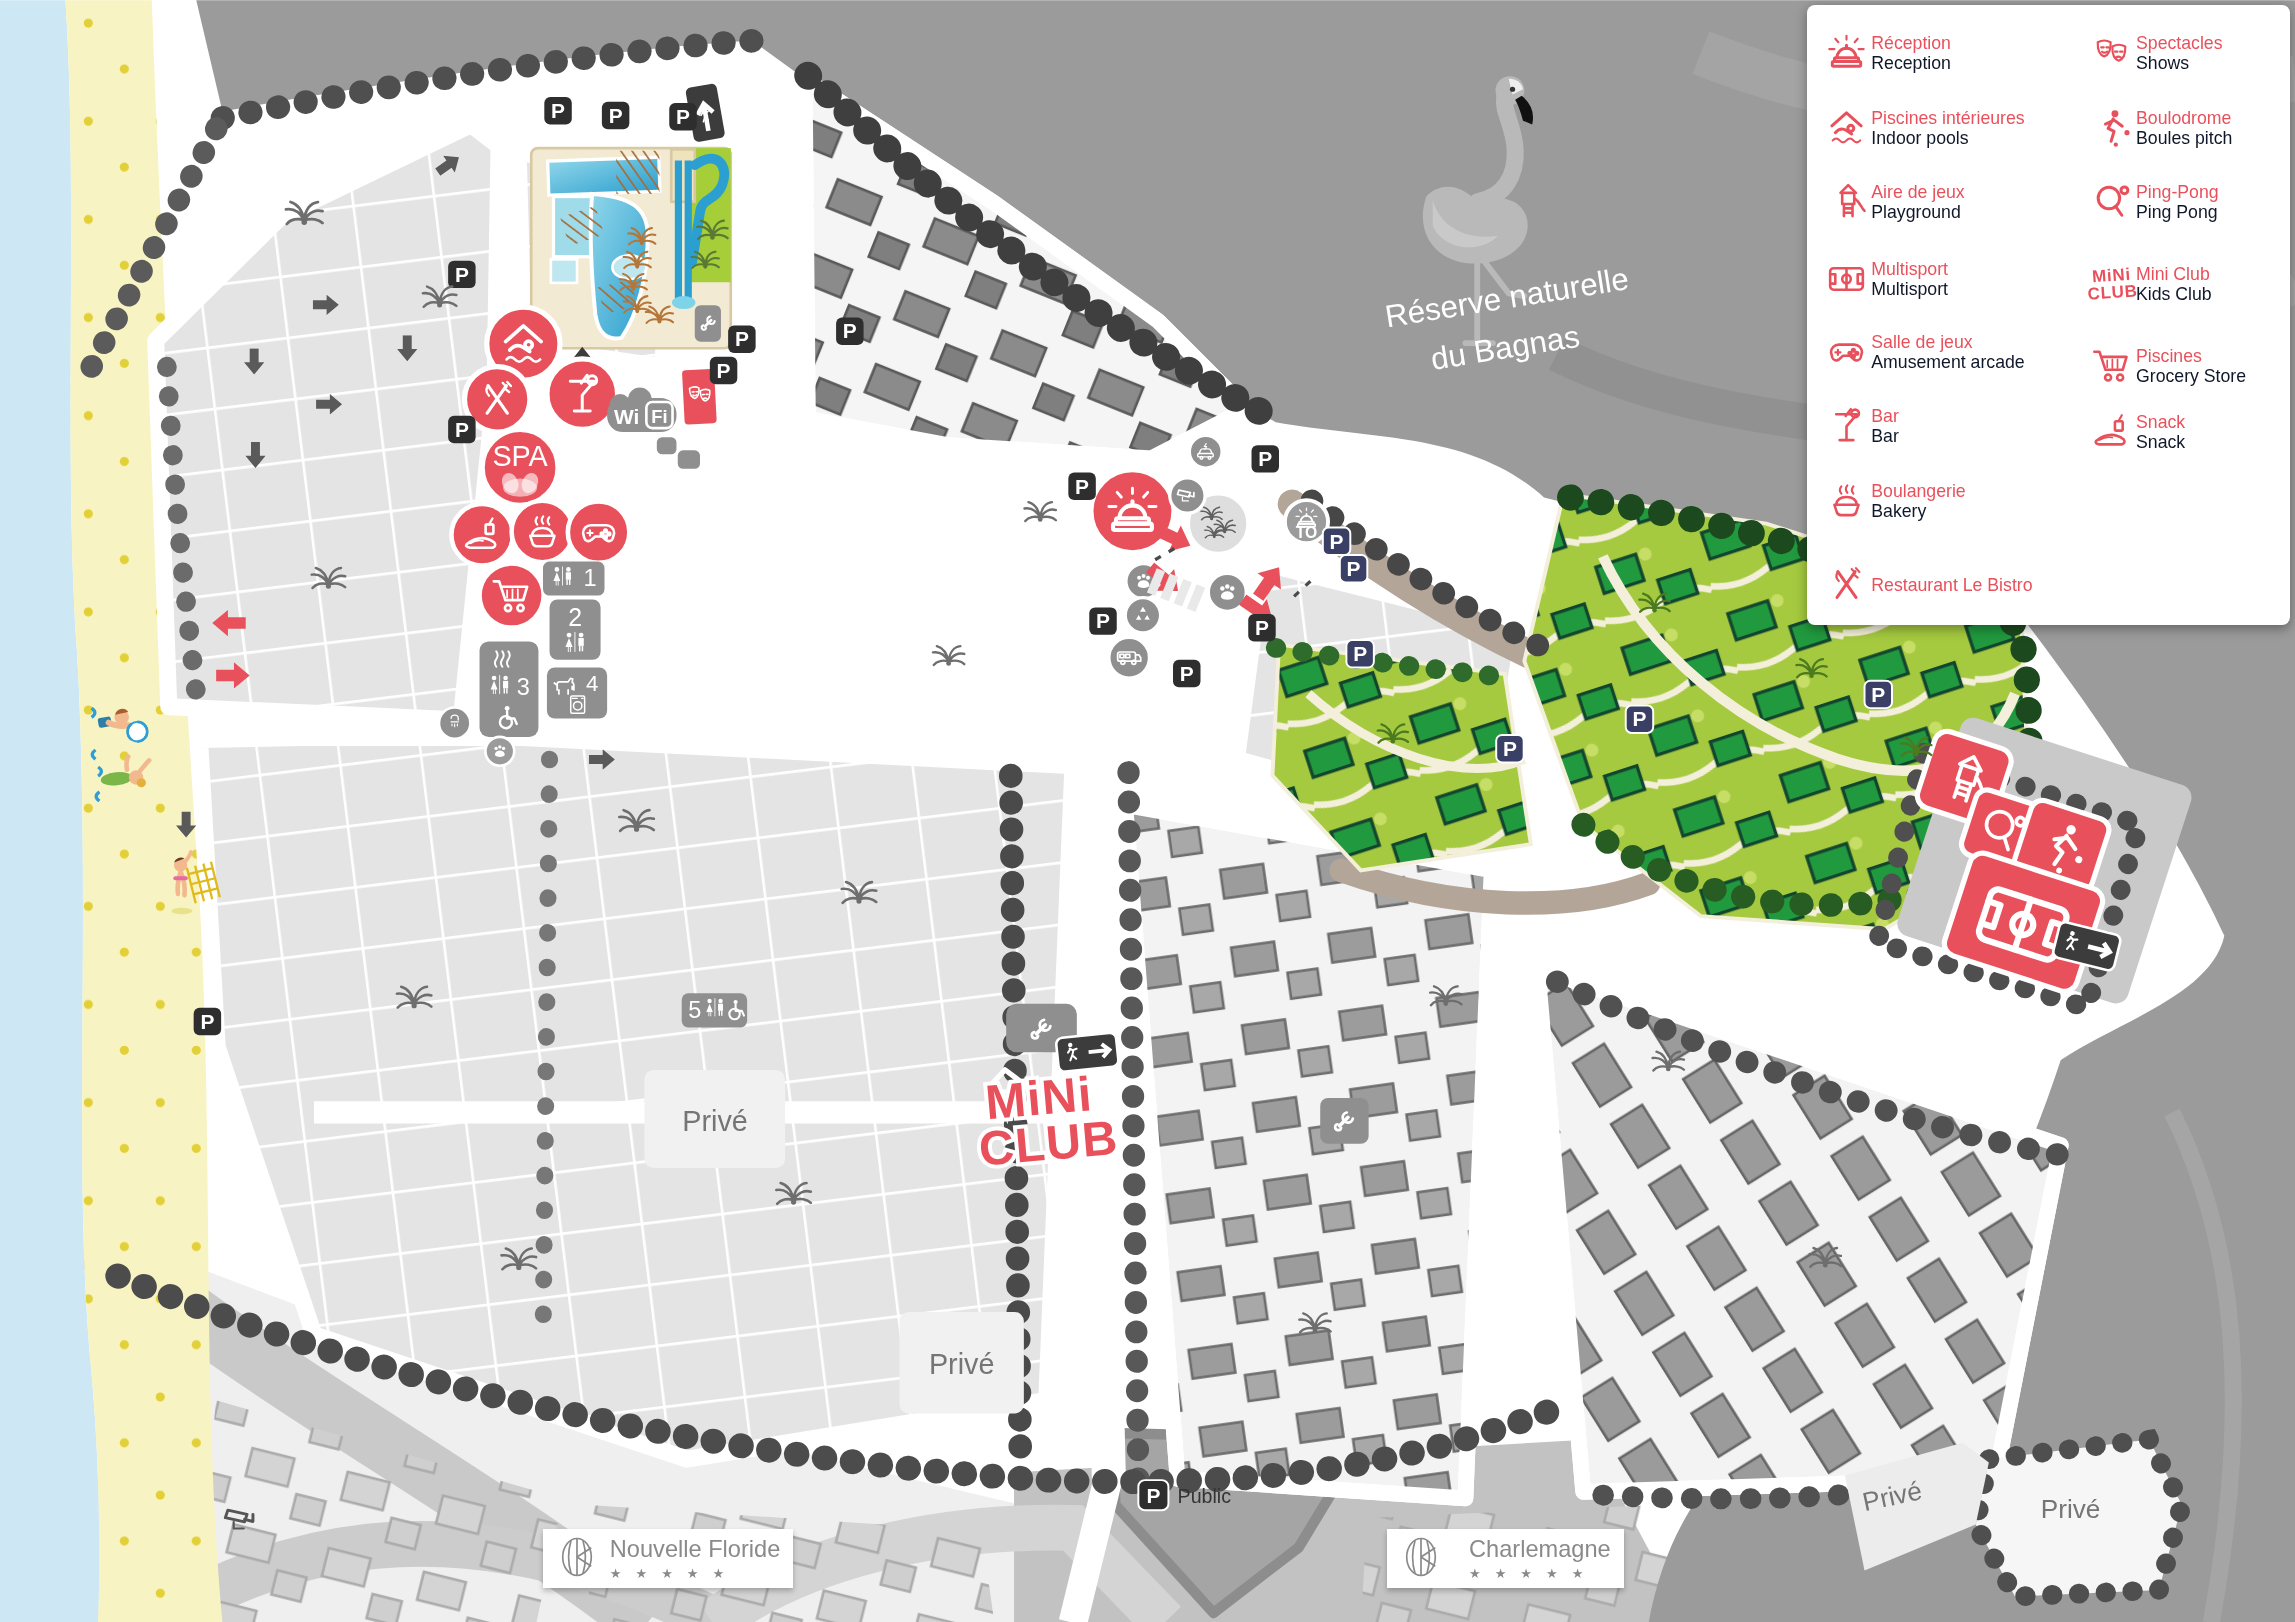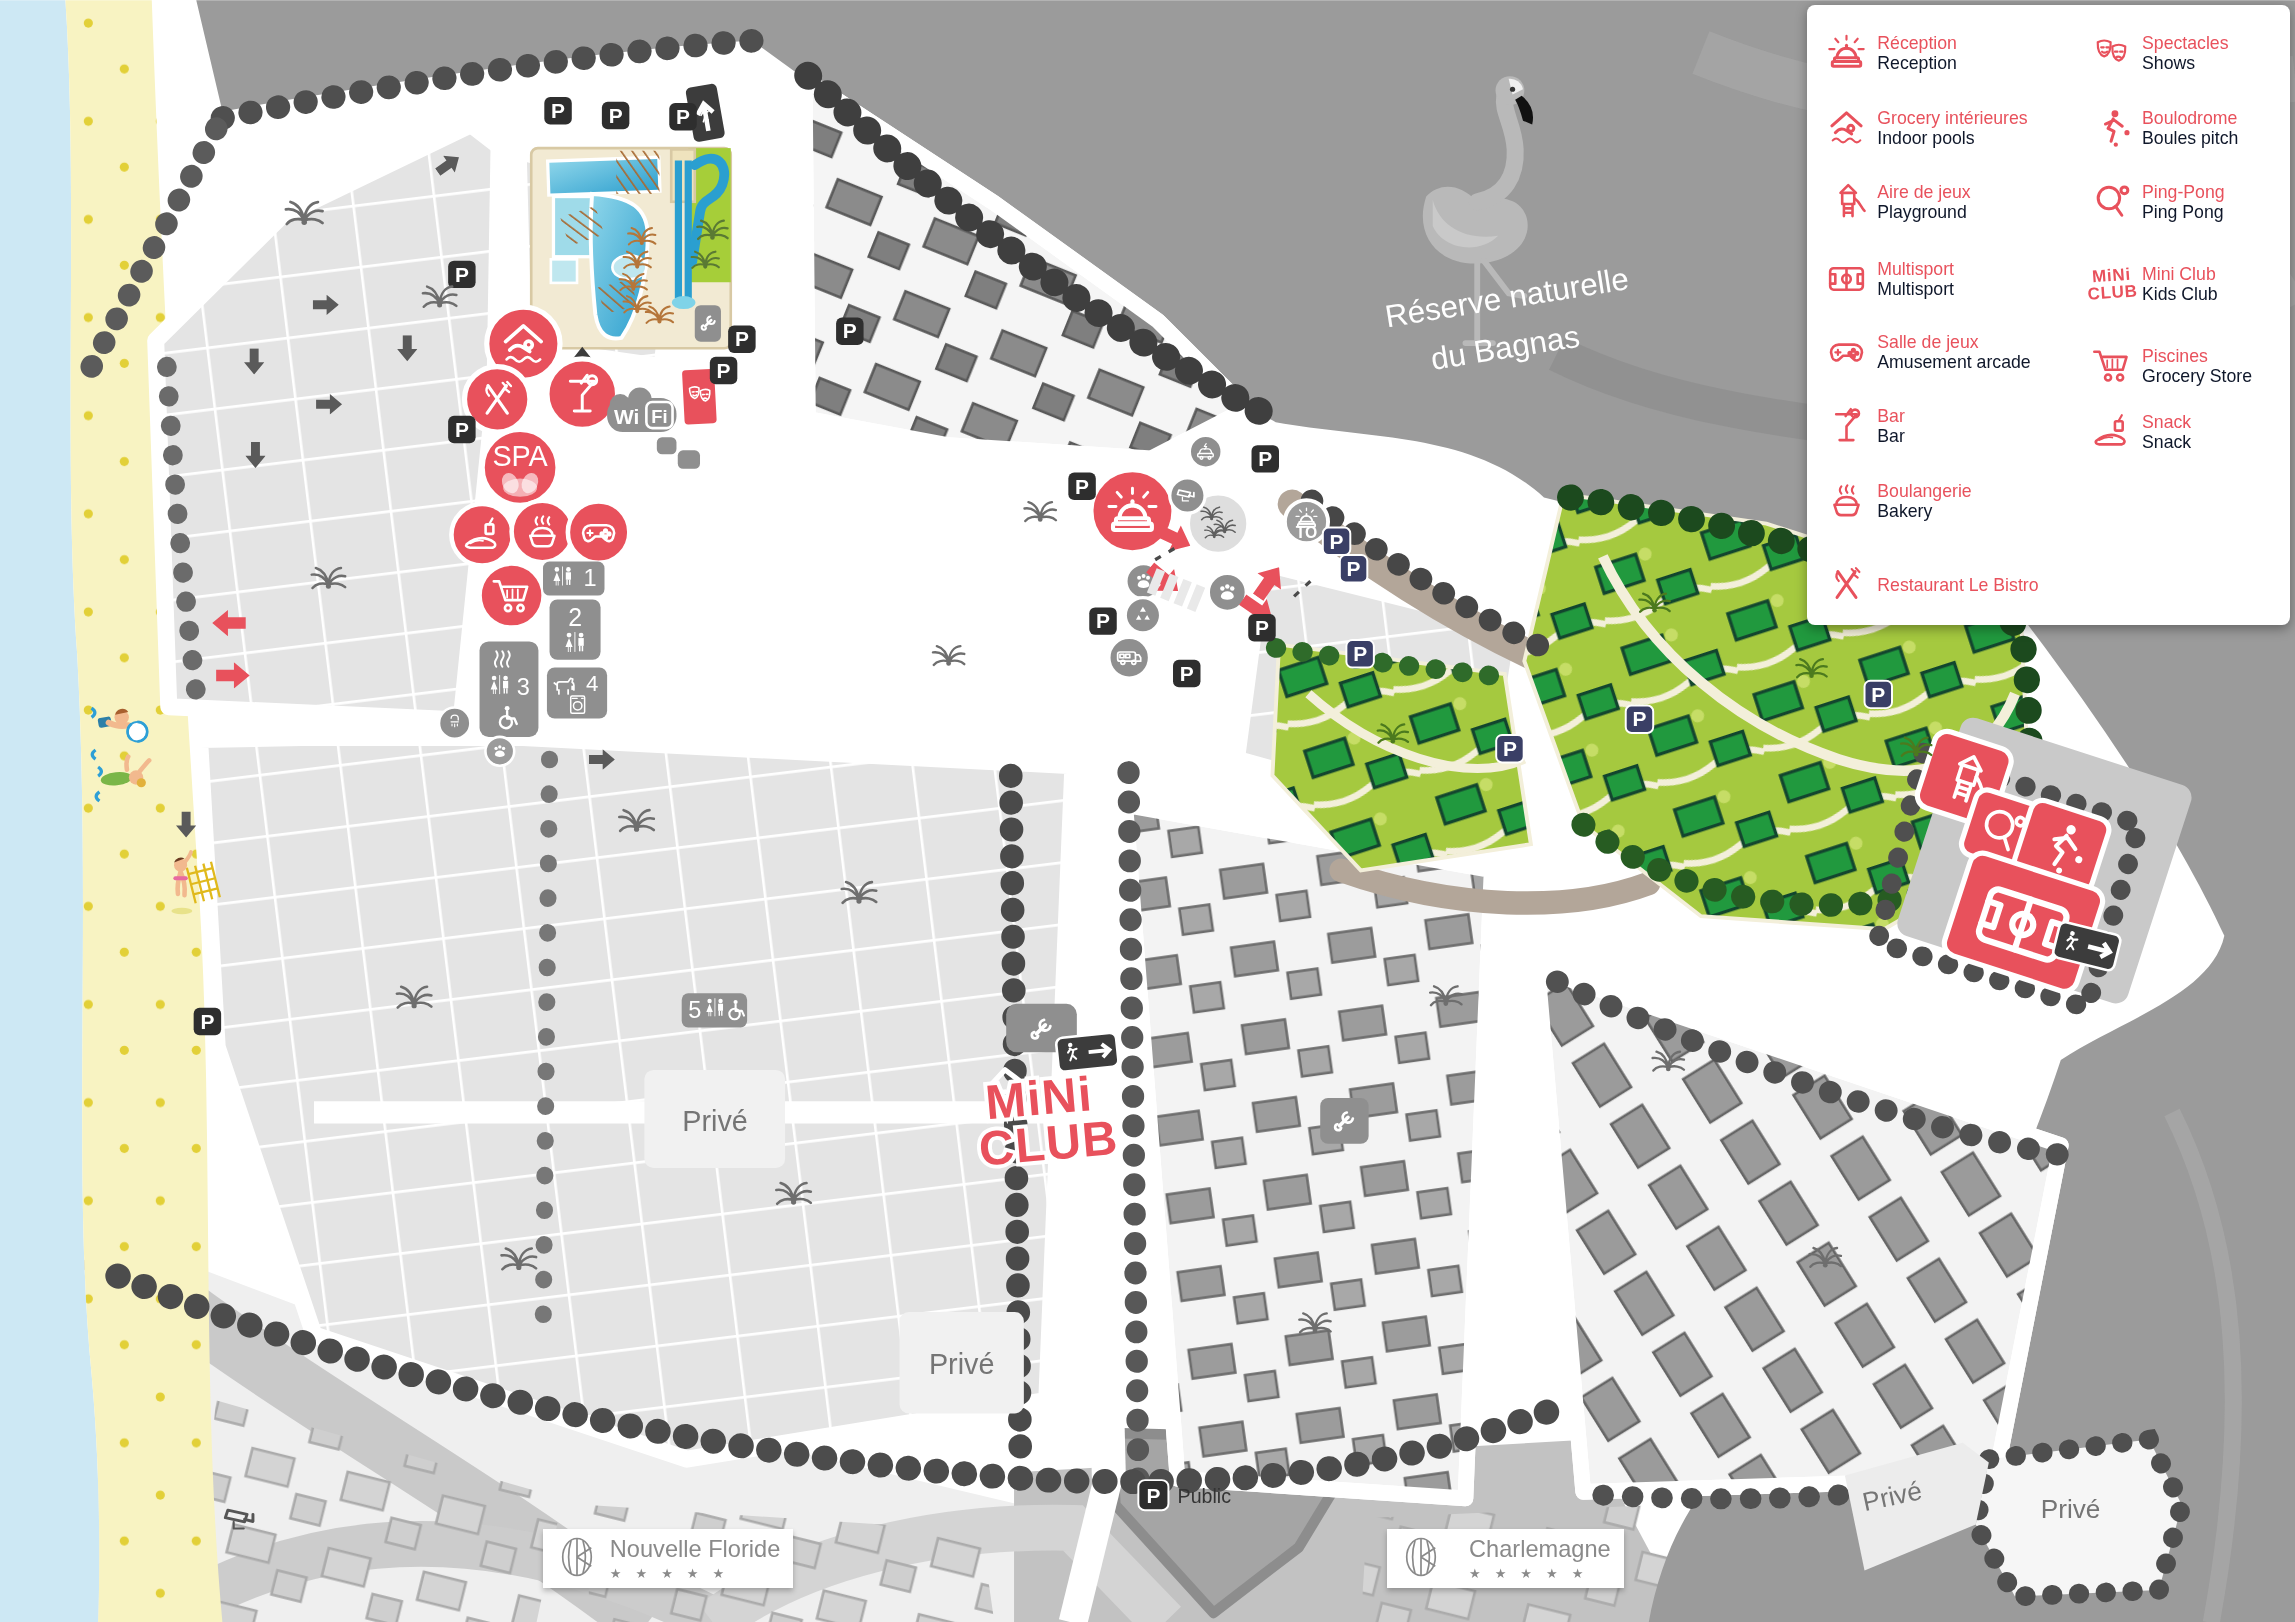--- a/index.html
+++ b/index.html
@@ -1,21 +1,21 @@
 <!DOCTYPE html>
 <html style="font-size:10.5px"><head>
 <meta charset="utf-8">
 <style>
   html,body{margin:0;padding:0;background:#777;font-family:"Liberation Sans",sans-serif;}
   .canvas{position:relative;width:2295px;height:1623px;overflow:hidden;background:#fff;}
   .canvas svg.map-art{position:absolute;left:0;top:0;width:2295px;height:1623px;display:block;}
   
   .legend{position:absolute;left:1807px;top:5.2px;width:483px;height:620px;background:#fff;
           border-radius:7.9px;box-shadow:0 3.9px 11.8px rgba(0,0,0,.35);}
-  .lg-item{position:absolute;display:flex;align-items:center;gap:9px;}
+  .lg-item{position:absolute;display:flex;align-items:center;gap:3px;}
   .lg-icon{width:43px;height:43px;flex:0 0 43px;color:#e8515c;display:flex;align-items:center;justify-content:center;}
   .lg-icon svg{width:43px;height:43px;}
   .lg-text{display:flex;flex-direction:column;line-height:20px;}
   .lg-text .fr{color:#e8515c;font-size:17.7px;}
   .lg-text .en{color:#0f172a;font-size:17.7px;}
   .mc-logo{display:flex;flex-direction:column;align-items:center;line-height:17px;
            color:#e8515c;font-weight:bold;font-size:17px;transform:rotate(-4deg);letter-spacing:0.7px;}
   
   .resort{position:absolute;background:#fff;box-shadow:0 2.6px 5.2px rgba(0,0,0,.25);
           display:flex;gap:11.8px;padding:6.5px 13px;}
@@ -737,21 +737,21 @@
           <span class="en">Reception</span>
         </span>
   </div>
   <div class="lg-item" style="left:18.3px;top:101px">
     <span class="lg-icon">
           <svg viewBox="0 0 100 100">
             <use href="#i-pool"></use>
           </svg>
         </span>
     <span class="lg-text">
-          <span class="fr">Grocery intérieures</span>
+          <span class="fr">Piscines intérieures</span>
           <span class="en">Indoor pools</span>
         </span>
   </div>
   <div class="lg-item" style="left:18.3px;top:175px">
     <span class="lg-icon">
           <svg viewBox="0 0 100 100">
             <use href="#i-playground"></use>
           </svg>
         </span>
     <span class="lg-text">

